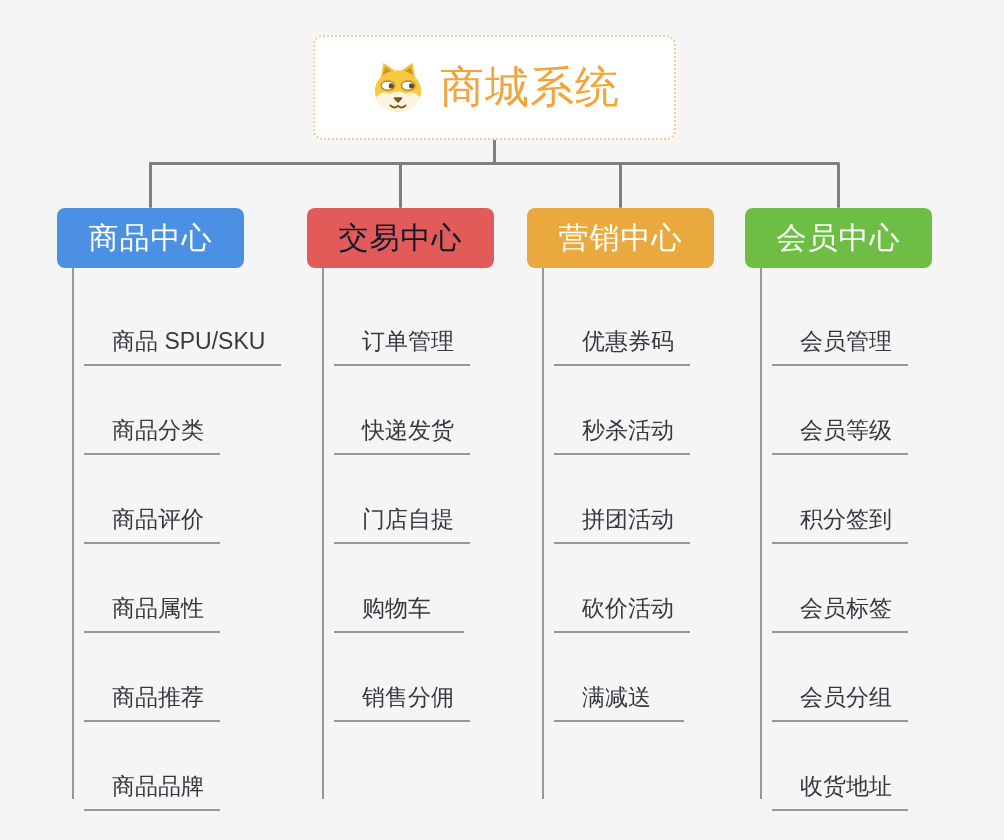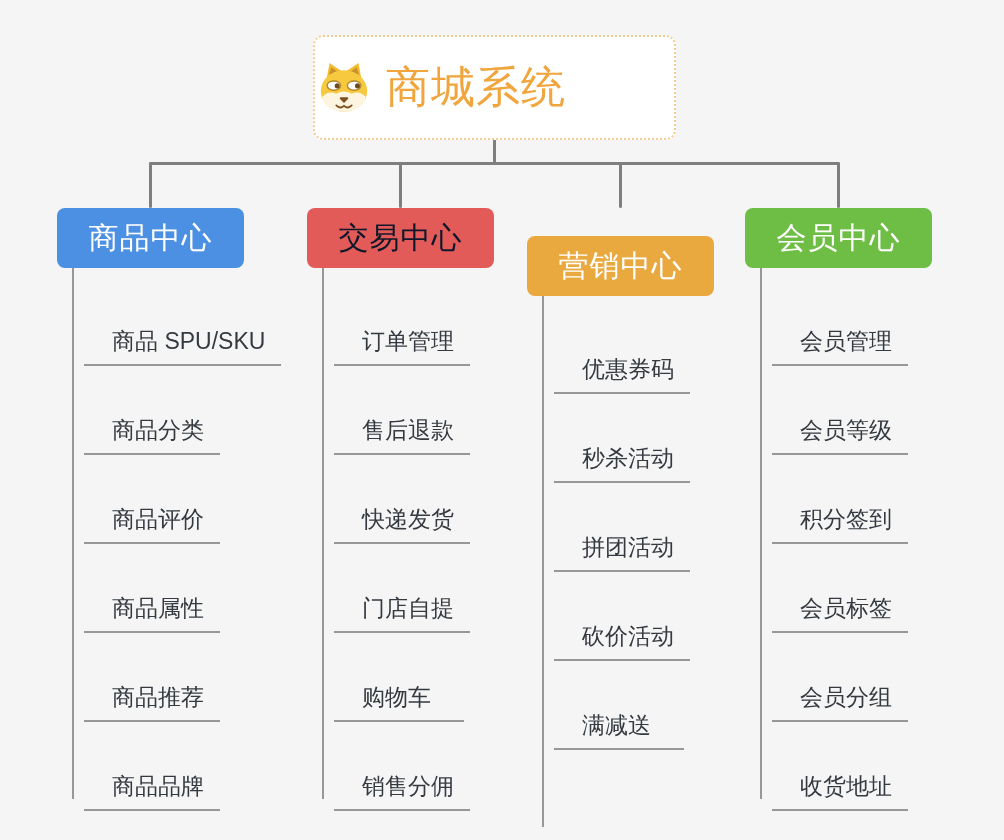--- a/index.html
+++ b/index.html
@@ -13,21 +13,21 @@
     background:var(--canvas-bg,#f5f5f5);
     overflow:hidden;
   }
   
   .root-node{
     position:absolute;left:313px;top:35px;width:363px;height:105px;
     background:var(--root-bg,#fff);
     border:2px dotted var(--root-border,#f5cb8e);
     border-radius:10px;
     box-sizing:border-box;
-    display:flex;align-items:center;gap:13px;
+    display:flex;align-items:center;justify-content:center;gap:13px;
     cursor:pointer;
   }
   .root-label{
     font-size:44px;
     color:var(--root-text,#f1a53d);
     letter-spacing:1px;
     white-space:nowrap;
   }
   .dog-icon{display:block;}
   
@@ -36,21 +36,21 @@
   .conn.bus{left:149px;top:162px;width:691px;height:3px;border-radius:2px;}
   .conn.drop{top:162px;width:3px;height:46px;border-radius:2px;}
   .conn.d0{left:149px;}
   .conn.d1{left:399px;}
   .conn.d2{left:619px;}
   .conn.d3{left:837px;}
   
   .branch-col{position:absolute;top:208px;width:187px;}
   .col-0{left:57px;}
   .col-1{left:307px;}
-  .col-2{left:527px;margin-top:28px;}
+  .col-2{left:527px;}
   .col-3{left:745px;}
   .branch-head{
     width:187px;height:60px;
     border-radius:8px;
     display:flex;align-items:center;justify-content:center;
     font-size:30px;color:#fff;
     letter-spacing:1px;
     cursor:pointer;
     box-sizing:border-box;
   }
@@ -134,23 +134,20 @@
         </ul>
       </div>
       <div class="branch-col col-1">
         <div class="branch-head" style="background: rgb(226, 91, 88); color: #0f172a;">交易中心</div>
         <div class="spine"></div>
         <ul class="children">
           <li class="child">
             <span>订单管理</span>
           </li>
           <li class="child">
-            <span>售后退款</span>
-          </li>
-          <li class="child">
             <span>快递发货</span>
           </li>
           <li class="child">
             <span>门店自提</span>
           </li>
           <li class="child">
             <span>购物车</span>
           </li>
           <li class="child">
             <span>销售分佣</span>

